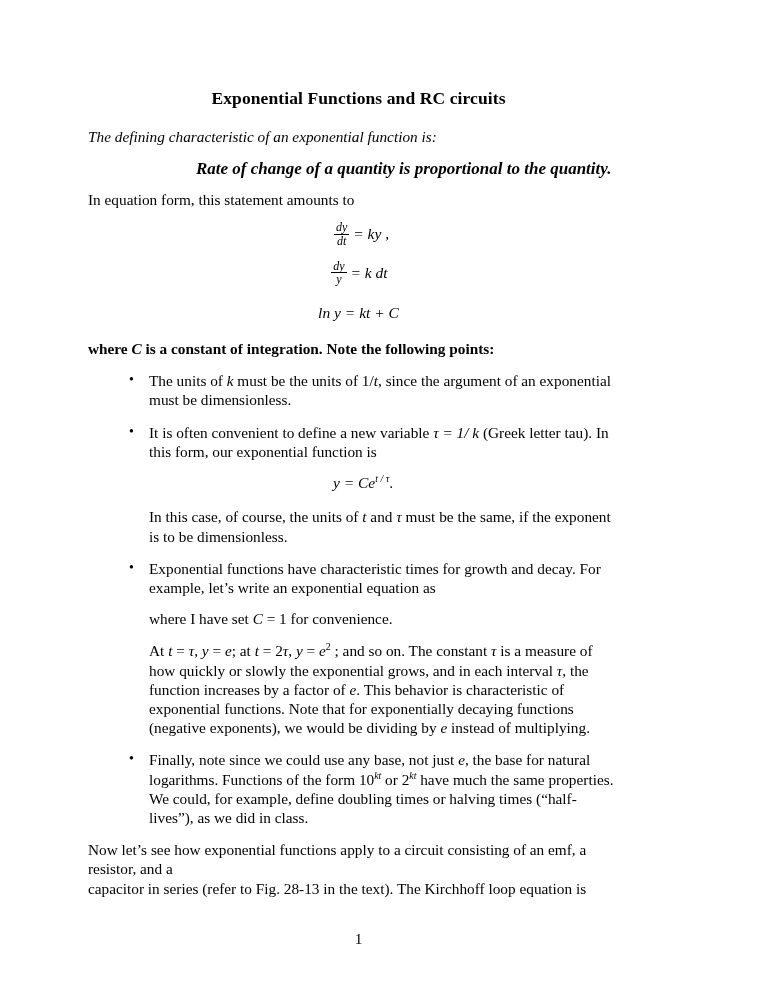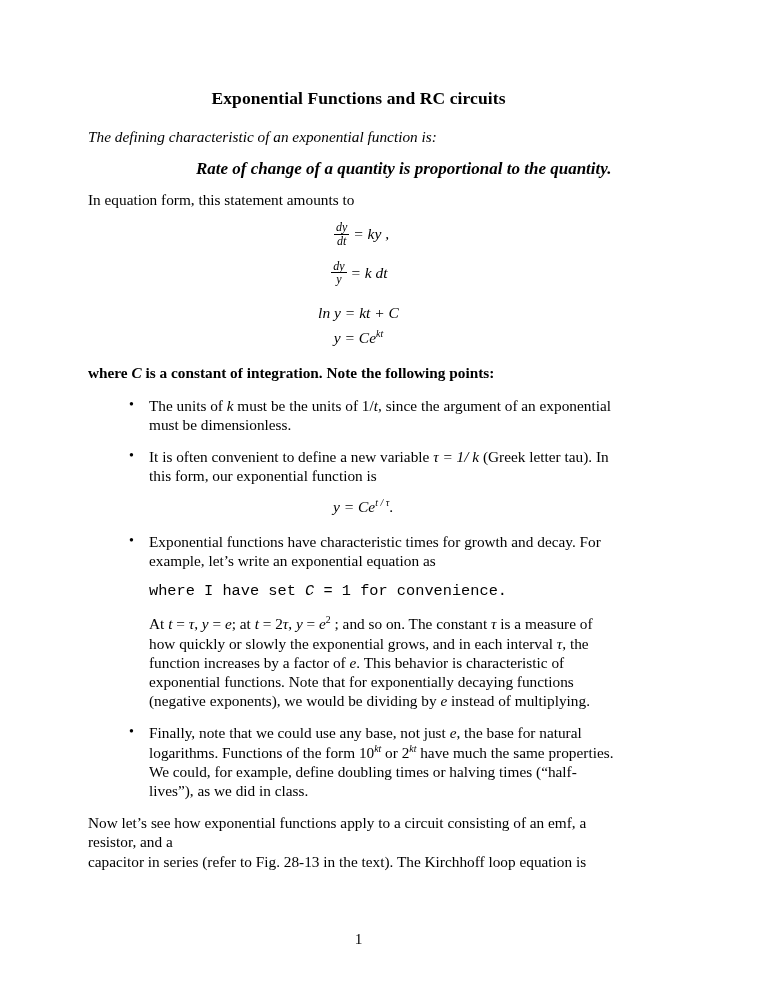--- a/index.html
+++ b/index.html
@@ -160,23 +160,20 @@
 
   <div class="eq-block" style="margin-top:12px;">
     <span class="eq-line eq-shift-b">
       <span class="frac">
         <span class="num">dy</span>
         <span class="den">y</span>
       </span>
       <span>= k dt</span>
     </span>
     <span class="eq-line" style="margin-top:15px;font-family:Liberation Serif, serif;">ln y = kt + C</span>
-    <span class="eq-line" style="margin-top:2px;">
-      <span>y = Ce</span><sup>kt</sup>
-    </span>
   </div>
 
   <p class="para" style="margin-top:14px;font-weight:bold;">
     <span>where </span><i>C</i><span> is a constant of integration.  Note the following points:</span>
   </p>
 
   <ul class="bullets">
 
     <li>
       <span>The units of </span><i>k</i><span> must be the units of 1/</span><i>t</i><span>, since the argument of an exponential must be dimensionless.</span>
@@ -184,38 +181,41 @@
 
     <li>
       <span>It is often convenient to define a new variable  </span><i>τ = 1/ k</i><span>  (Greek letter tau).  In this form, our exponential function is</span>
 
       <span class="eq-block eq-in-bullet" style="display:block;">
         <span class="eq-line">
           <i>y = Ce</i><sup><i>t / τ</i></sup><span class="eq-tail">.</span>
         </span>
       </span>
 
+      <span class="sub-para" style="display:block;">
+        <span>In this case, of course, the units of </span><i>t</i><span> and  </span><i>τ</i><span>  must be the same, if the exponent is to be dimensionless.</span>
+      </span>
     </li>
 
     <li>
       <span>Exponential functions have characteristic times for growth and decay.  For example, let’s write an exponential equation as</span>
 
 
-      <span class="sub-para first-sub" style="display:block;font-family:Liberation Mono, monospace;">
+      <span class="sub-para first-sub" style="display:block;">
         <span>where I have set </span><i>C</i><span> = 1 for convenience.</span>
       </span>
 
 
       <span class="sub-para" style="display:block;">
         <span>At </span><i>t</i><span> = </span><i>τ</i><span>,  </span><i>y</i><span> = </span><i>e</i><span>; at </span><i>t</i><span> = 2</span><i>τ</i><span>,  </span><i>y</i><span> = </span><i>e</i><sup>2</sup><span> ; and so on.  The constant  </span><i>τ</i><span>  is a measure of how quickly or slowly the exponential grows, and in each interval </span><i>τ</i><span>, the function increases by a factor of </span><i>e</i><span>.  This behavior is characteristic of exponential functions.  Note that for exponentially decaying functions (negative exponents), we would be dividing by </span><i>e</i><span> instead of multiplying.</span>
       </span>
     </li>
 
     <li>
-      <span>Finally, note that we could use any base, not just </span><i>e</i><span>, the base for natural logarithms.  Functions of the form </span><span>10</span><sup><i>kt</i></sup><span> or </span><span>2</span><sup><i>kt</i></sup><span> have much the same properties.  We could, for example, define doubling times or halving times (“half-lives”), as we did in class.</span>
+      <span>Finally, note since we could use any base, not just </span><i>e</i><span>, the base for natural logarithms.  Functions of the form </span><span>10</span><sup><i>kt</i></sup><span> or </span><span>2</span><sup><i>kt</i></sup><span> have much the same properties.  We could, for example, define doubling times or halving times (“half-lives”), as we did in class.</span>
     </li>
 
   </ul>
 
   <p class="para" style="margin-top:13px;">Now let’s see how exponential functions apply to a circuit consisting of an emf, a resistor, and a</p>
   <p class="para">capacitor in series (refer to Fig. 28-13 in the text).  The Kirchhoff loop equation is</p>
 
   <div class="page-number">1</div>
 
 </div>

